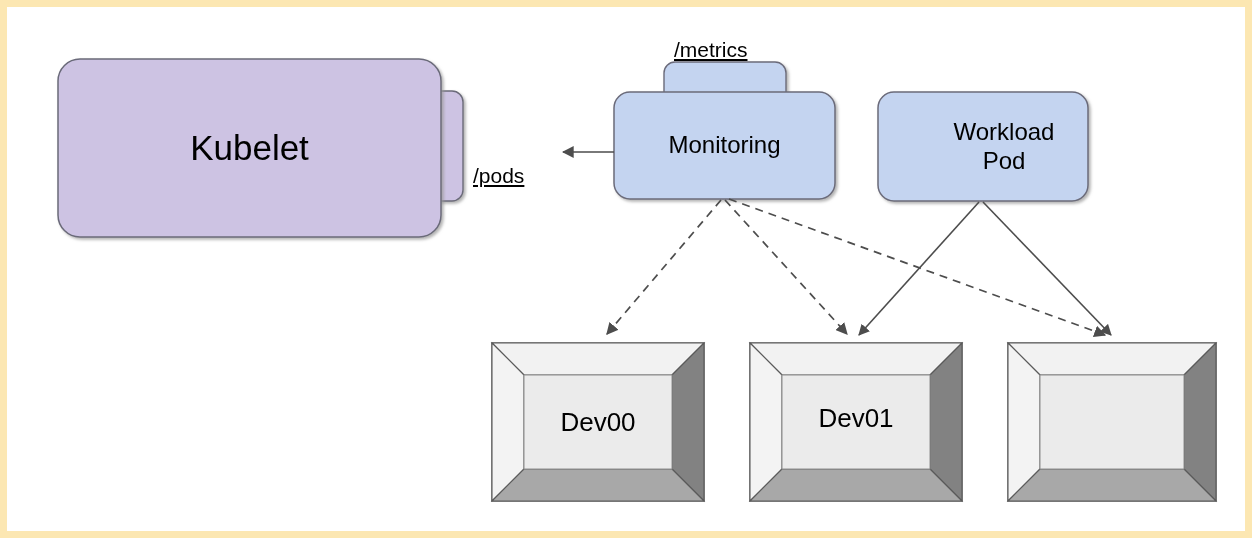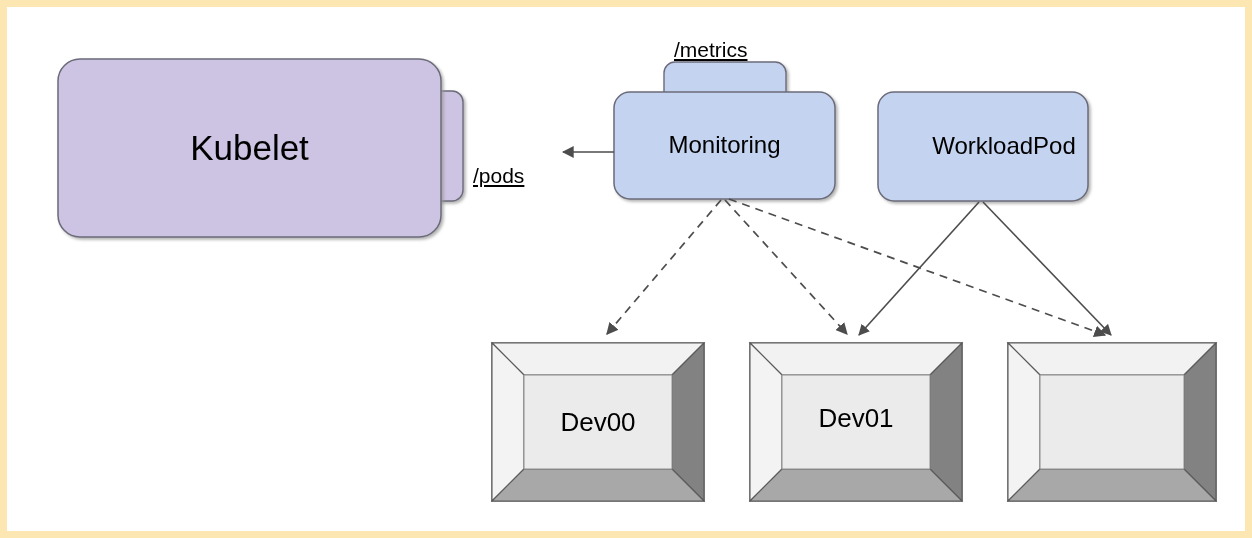--- a/index.html
+++ b/index.html
@@ -143,21 +143,21 @@
     <div class="node-label" style="left:51px; top:52px; width:383px; height:178px; font-size:35px;">Kubelet</div>
 
     <div class="edge-label" style="left:466px; top:133px; font-size:21px;margin-top:24px;">/pods</div>
 
     <div class="edge-label" style="left:667px; top:31px; font-size:21px;">/metrics</div>
 
     <div class="node-label" style="left:607px; top:85px; width:221px; height:107px; font-size:24px; flex-direction:column;">
       <span>Monitoring</span>
     </div>
 
-    <div class="node-label" style="left:871px; top:85px; width:252px; height:109px; font-size:24px; flex-direction:row;">
+    <div class="node-label" style="left:871px; top:85px; width:252px; height:109px; font-size:24px; flex-direction:column;">
       <span>Workload</span>
       <span>Pod</span>
     </div>
 
     <div class="node-label" style="left:517px; top:368px; width:148px; height:94px; font-size:26px;text-align:right;">Dev00</div>
 
     <div class="node-label" style="left:775px; top:368px; width:148px; height:86px; font-size:26px;">Dev01</div>
 
 
   </div>

